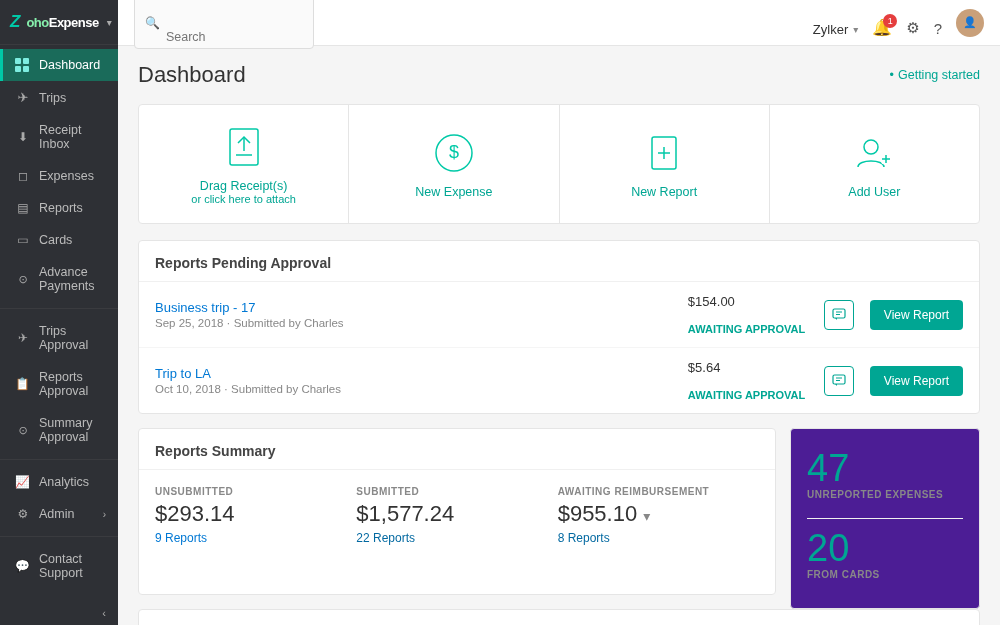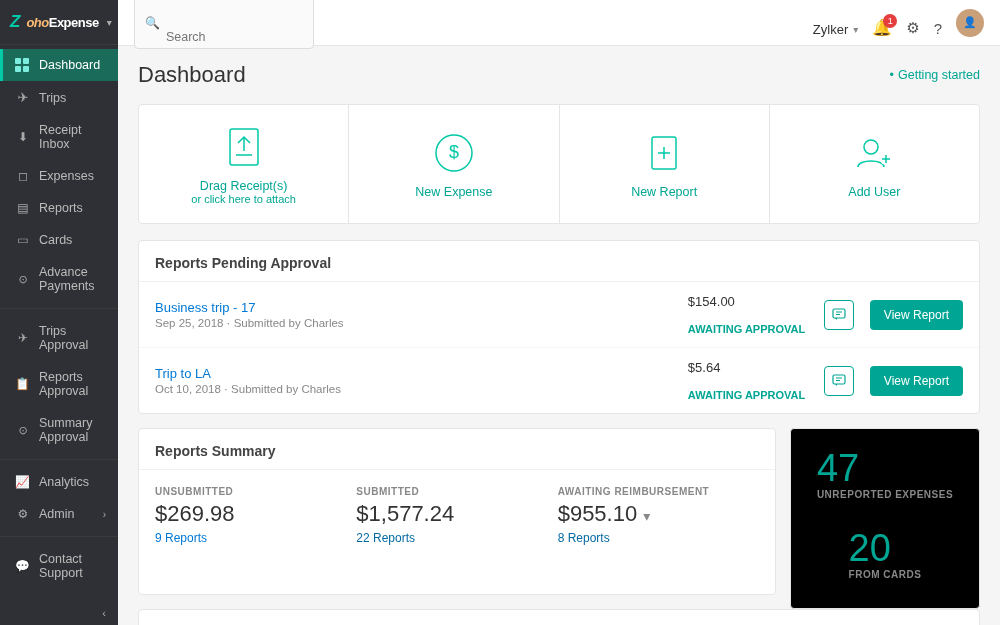--- a/index.html
+++ b/index.html
@@ -61,21 +61,21 @@
     .approval-meta { color: #888; font-size: 11.5px; margin-top: 2px; }
     .approval-amount { min-width: 120px; }
     .approval-amount-value { font-size: 13px; color: #333; }
     .approval-status { color: #00a693; font-size: 11px; font-weight: 600; margin-top: 14px; }
     .approval-comment-icon { width: 30px; height: 30px; border: 1.5px solid #00a693; border-radius: 4px; display: flex; align-items: center; justify-content: center; color: #00a693; font-size: 14px; cursor: pointer; }
     .view-report-btn { background: #00a693; color: #fff; border: none; border-radius: 4px; padding: 8px 14px; font-size: 12px; cursor: pointer; white-space: nowrap; }
 
     
     .summary-grid { display: flex; gap: 14px; }
     .summary-main { flex: 1; }
-    .summary-side { width: 190px; background: #000000; border: 1px solid #e5e5e5; border-radius: 4px; display: flex; flex-direction: column; justify-content: space-around; padding: 20px 16px; align-items: center; }
+    .summary-side { width: 190px; background: #4c1d95; border: 1px solid #e5e5e5; border-radius: 4px; display: flex; flex-direction: column; justify-content: space-around; padding: 20px 16px; }
     .summary-metrics { display: flex; gap: 0; padding: 16px; }
     .summary-metric { flex: 1; padding-right: 16px; }
     .summary-metric-label { font-size: 10px; color: #888; font-weight: 600; text-transform: uppercase; letter-spacing: 0.5px; margin-bottom: 4px; }
     .summary-metric-value { font-size: 22px; color: #333; font-weight: 300; }
     .summary-metric-link { color: #0078d4; font-size: 12px; margin-top: 4px; cursor: pointer; }
     .summary-metric-link.teal { color: #0369a1; }
     .side-stat { margin-bottom: 8px; }
     .side-stat-number { font-size: 38px; font-weight: 300; color: #00a693; line-height: 1; }
     .side-stat-label { font-size: 10px; color: #888; text-transform: uppercase; font-weight: 600; letter-spacing: 0.5px; margin-top: 2px; }
 
@@ -89,21 +89,21 @@
     ::-webkit-scrollbar-track { background: #f0f0f0; }
     ::-webkit-scrollbar-thumb { background: #ccc; border-radius: 3px; }
   </style>
 </head>
 <body>
 
 <nav class="sidebar">
   <div class="sidebar-logo">
     <span style="color:#00c9a7; font-size:17px; font-weight:700; font-style:italic;">Z</span>
     <span style="color:#fff; font-size:13px; font-weight:600; letter-spacing:-0.5px;">
-      <span style="color:#fdba74; font-style:italic;text-align:center;">oho</span><span style="color:#fff;">Expense</span>
+      <span style="color:#86efac; text-align:center;">oho</span><span style="color:#fff;">Expense</span>
     </span>
     <span style="color:#aaa; font-size:10px; margin-left:2px;">▾</span>
   </div>
 
   <div class="sidebar-nav">
 
     <div class="sidebar-item active">
       <span class="icon">
         <svg width="14" height="14" viewBox="0 0 14 14" fill="none">
             <rect x="0" y="0" width="6" height="6" rx="1" fill="#7dede0"></rect>
@@ -319,21 +319,21 @@
     </div>
 
     <div class="summary-grid">
 
       <div class="section-card summary-main">
         <div class="section-header">Reports Summary</div>
         <div class="summary-metrics">
 
           <div class="summary-metric">
             <div class="summary-metric-label">UNSUBMITTED</div>
-            <div class="summary-metric-value">$269.98</div>
+            <div class="summary-metric-value">$293.14</div>
             <div class="summary-metric-link">9 Reports</div>
           </div>
 
           <div class="summary-metric">
             <div class="summary-metric-label">SUBMITTED</div>
             <div class="summary-metric-value">$1,577.24</div>
             <div class="summary-metric-link teal">22 Reports</div>
           </div>
 
           <div class="summary-metric">

